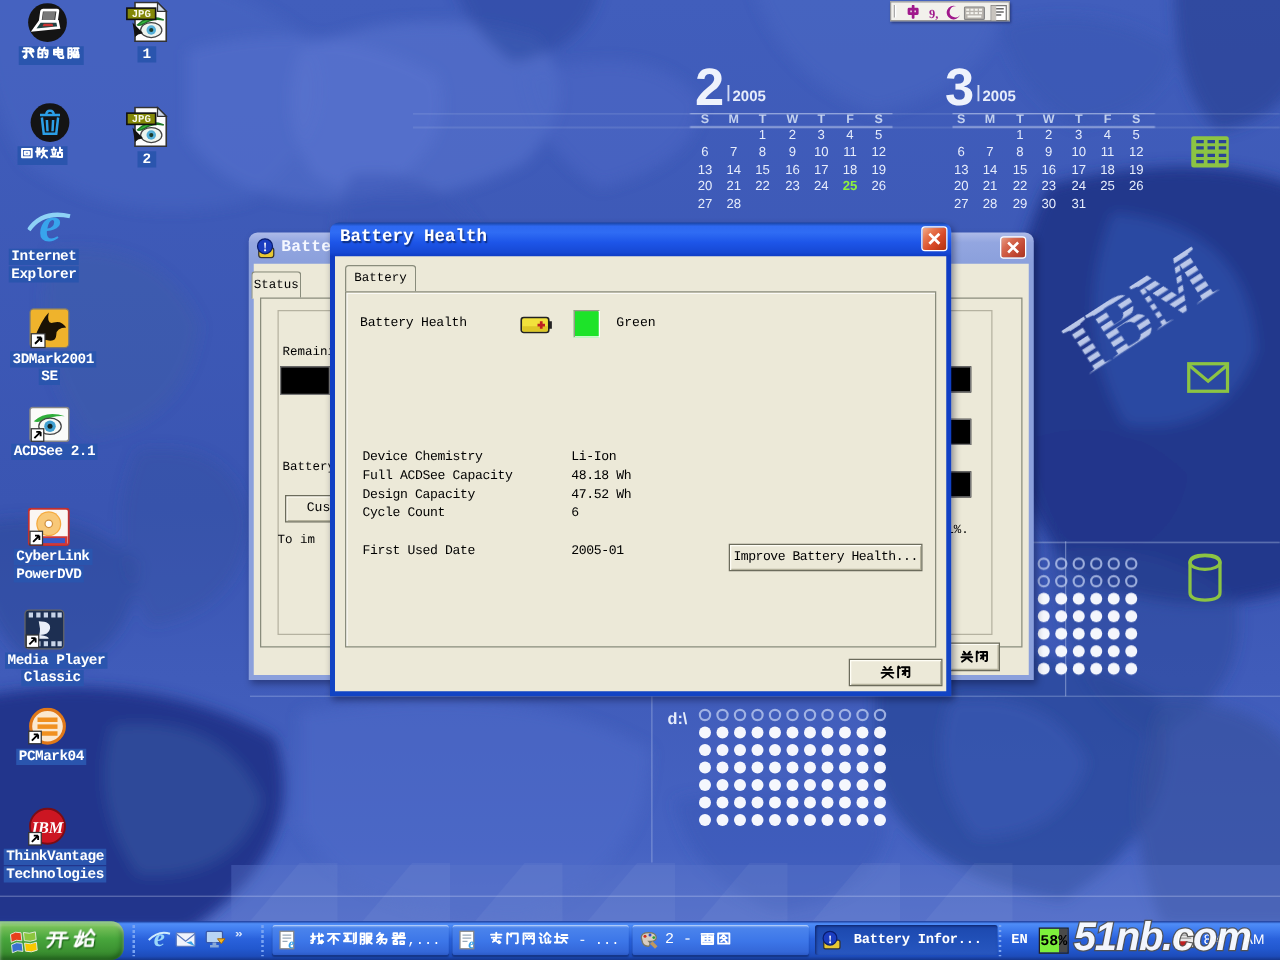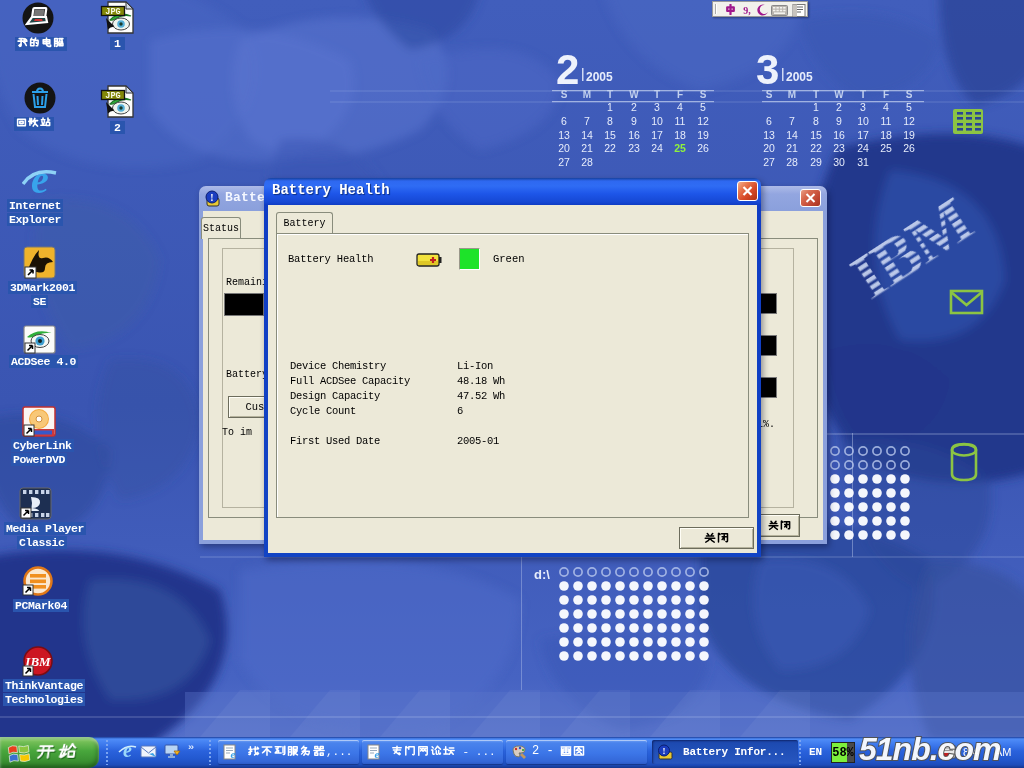--- a/index.html
+++ b/index.html
@@ -380,21 +380,21 @@
 <div class="lbl" style="left:31px;top:295px">SE</div>
 <svg class="ab" style="left:23px;top:325px" width="34" height="30">
     <rect x="1" y="1" width="31" height="27" rx="2" fill="#fbfbf9" stroke="#888" stroke-width="1.2"></rect>
     <path d="M4,12 Q14,3 29,8 Q21,7 13,11 Q7,13.5 4,12 Z" fill="#2fae3a"></path>
     <ellipse cx="17" cy="16" rx="9" ry="6.5" fill="#f5f8f5" stroke="#444" stroke-width="1"></ellipse>
     <circle cx="17" cy="16" r="4.6" fill="#3f9fd0"></circle>
     <circle cx="17" cy="16" r="2" fill="#122"></circle>
     <rect x="2" y="18" width="10" height="10" fill="#fff" stroke="#333" stroke-width="1"></rect>
     <path d="M4.5,25.5 L9.5,20.5 M9.5,20.5 L9.5,24 M9.5,20.5 L6,20.5" stroke="#000" stroke-width="1.5" fill="none"></path>
   </svg>
-<div class="lbl" style="left:9px;top:355px">ACDSee 4.0</div>
+<div class="lbl" style="left:9px;top:355px">ACDSee 2.1</div>
 <svg class="ab" style="left:22px;top:406px" width="34" height="32">
     <rect x="1" y="1" width="32" height="29" rx="2" fill="#fbf6f2" stroke="#c03030" stroke-width="1.5"></rect>
     <circle cx="17" cy="13" r="10" fill="#f5a93d"></circle>
     <circle cx="17" cy="13" r="9" fill="#f8c878"></circle>
     <circle cx="17" cy="13" r="3" fill="#fff" stroke="#d09040" stroke-width="1"></circle>
     <rect x="2" y="23" width="30" height="7" fill="#d03838"></rect>
     <rect x="4" y="24.5" width="26" height="4" fill="#3858c8"></rect>
     <rect x="2" y="19" width="10" height="11" fill="#fff" stroke="#333" stroke-width="1"></rect>
     <path d="M4.5,27.5 L9.5,22.5 M9.5,22.5 L9.5,26 M9.5,22.5 L6,22.5" stroke="#000" stroke-width="1.5" fill="none"></path>
   </svg>
@@ -526,20 +526,21 @@
     <div class="ab mono" style="left:26px;top:182px;font-size:10.5px;letter-spacing:-0.3px">Device Chemistry</div>
     <div class="ab mono" style="left:193px;top:182px;font-size:10.5px;letter-spacing:-0.3px">Li-Ion</div>
     <div class="ab mono" style="left:26px;top:197px;font-size:10.5px;letter-spacing:-0.3px">Full ACDSee Capacity</div>
     <div class="ab mono" style="left:193px;top:197px;font-size:10.5px;letter-spacing:-0.3px">48.18 Wh</div>
     <div class="ab mono" style="left:26px;top:212px;font-size:10.5px;letter-spacing:-0.3px">Design Capacity</div>
     <div class="ab mono" style="left:193px;top:212px;font-size:10.5px;letter-spacing:-0.3px">47.52 Wh</div>
     <div class="ab mono" style="left:26px;top:227px;font-size:10.5px;letter-spacing:-0.3px">Cycle Count</div>
     <div class="ab mono" style="left:193px;top:227px;font-size:10.5px;letter-spacing:-0.3px">6</div>
     <div class="ab mono" style="left:26px;top:257px;font-size:10.5px;letter-spacing:-0.3px">First Used Date</div>
     <div class="ab mono" style="left:193px;top:257px;font-size:10.5px;letter-spacing:-0.3px">2005-01</div>
+    <div class="btn" style="left:319px;top:257px;width:155px;height:22px;line-height:21px;letter-spacing:-0.4px">Improve Battery Health...</div>
     <div class="btn" style="left:415px;top:349px;width:75px;height:22px"><svg style="margin-top:4px" width="26" height="12" viewBox="0 0 26 12">
         <g transform="translate(0.0,0) scale(0.6000)">
           <path d="M5.5,2.5 L7.5,4.5 M14.5,2.5 L12.5,4.5 M4,6.5 H16 M2,10.5 H18 M10,10.5 Q8,14.5 3,17 M10,10.5 Q12.5,14.5 17,17" fill="none" stroke="#000" stroke-width="2.50" stroke-linecap="round" stroke-linejoin="round"></path>
         </g>
         <g transform="translate(13.0,0) scale(0.6000)">
           <path d="M2.5,2.5 V16.5 M3,2 L5,4 M7.5,3 H17.5 V14.5 Q17.5,16.5 15,16 M12,5 V13.5 M8.5,8 H15.5 M11.5,8.5 Q10.5,11 8.5,12.5" fill="none" stroke="#000" stroke-width="2.50" stroke-linecap="round" stroke-linejoin="round"></path>
         </g>
       </svg></div>
   </div>
 <div class="ab" style="left:0;top:737px;width:1024px;height:31px;background:linear-gradient(180deg,#1c3e9c 0,#4f8df8 2px,#3c78ec 8px,#2a62dc 14px,#2258cf 22px,#1d4cba 28px,#15368c 31px)">

